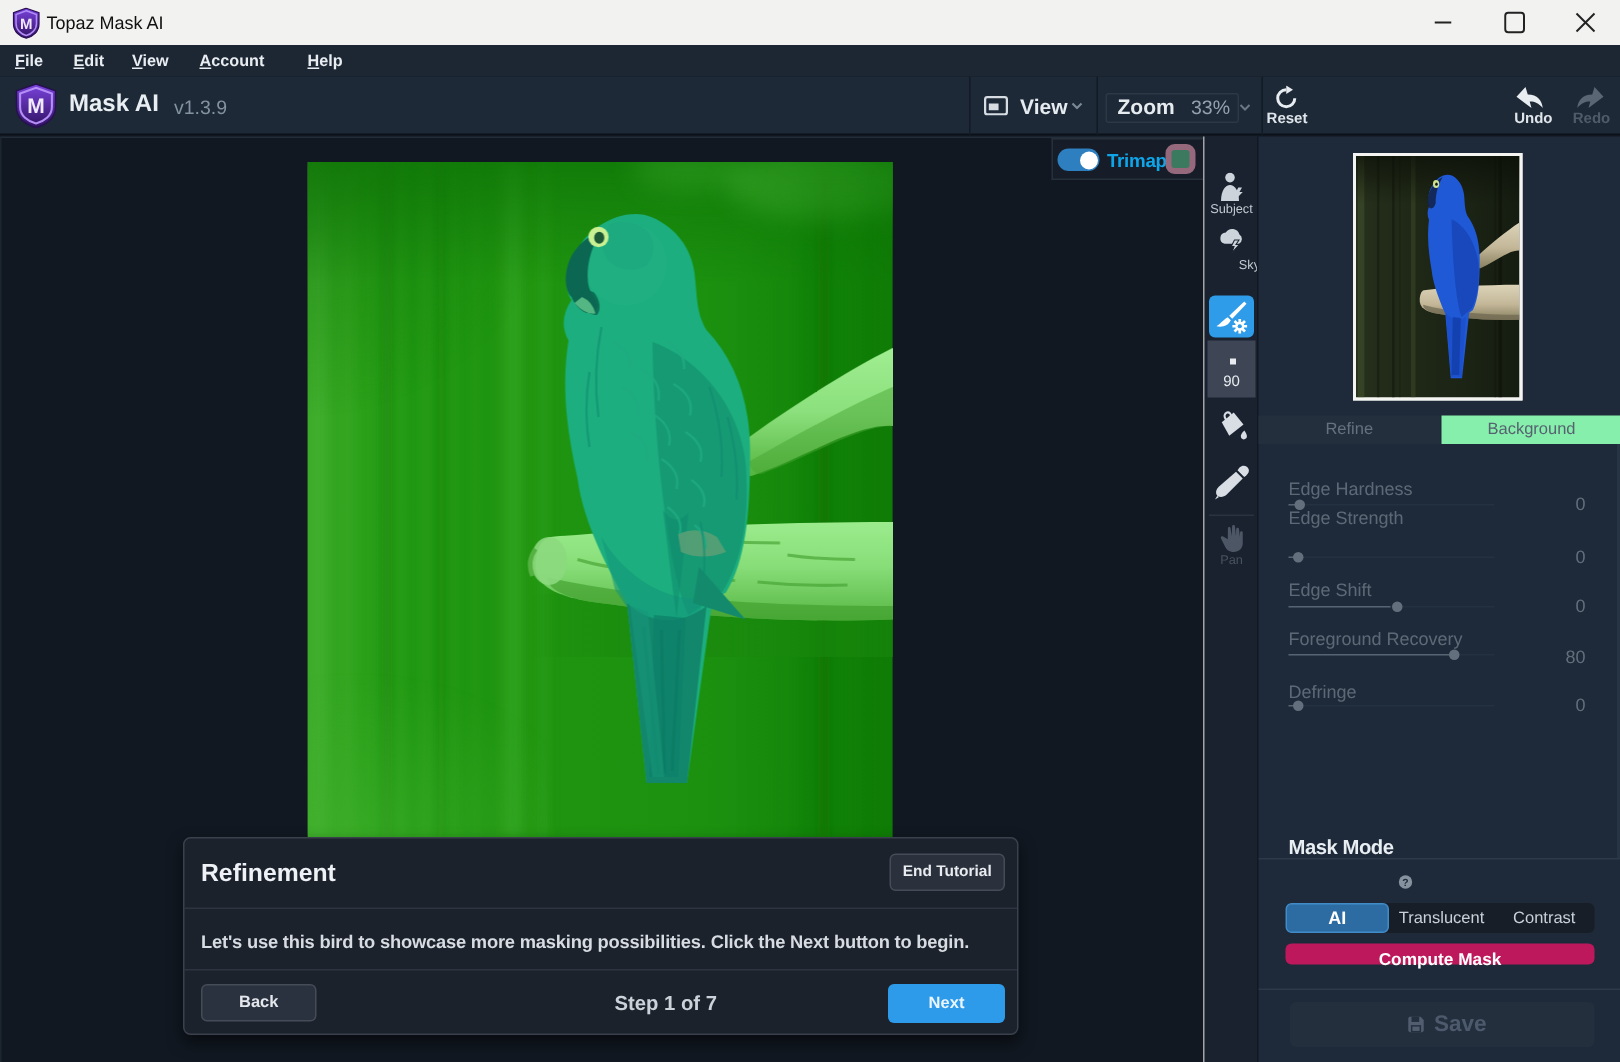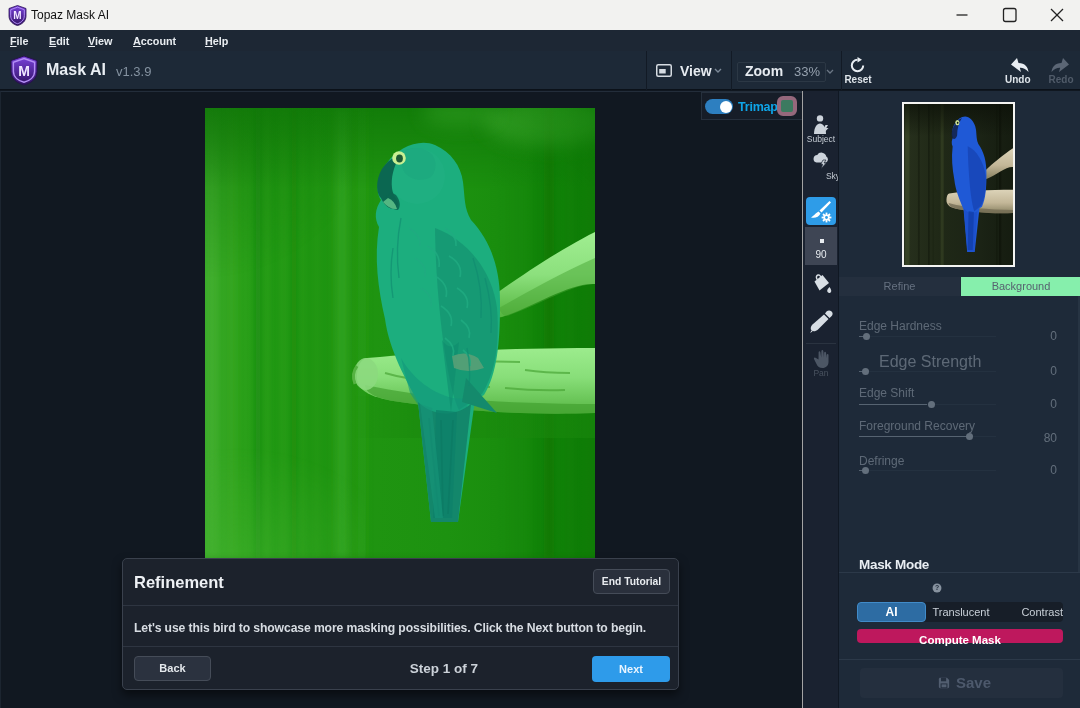--- a/index.html
+++ b/index.html
@@ -104,21 +104,21 @@
 
     <svg class="abs" style="left:849px; top:6px;" width="17" height="17" viewBox="0 0 17 17">
       <path d="M14.2 8.5 A5.7 5.7 0 1 1 8.5 2.8" fill="none" stroke="#e8edf2" stroke-width="2"></path>
       <path d="M8.5 0 L13 2.8 L8.5 5.6 Z" fill="#e8edf2"></path>
     </svg>
     <div class="abs" style="left:843px; top:23px; width:30px; text-align:center; font-size:10px; font-weight:bold; color:#dfe5ea;">Reset</div>
 
     <svg class="abs" style="left:1010px; top:7px;" width="20" height="15" viewBox="0 0 20 15">
       <path d="M7 0 L8.5 5 C15 5 18 9 18.5 14 C15.5 10.5 12.5 9.5 9.8 9.7 L11 14 L1 6.5 Z" fill="#e8edf2"></path>
     </svg>
-    <div class="abs" style="left:1005px; top:23px; width:30px; text-align:left; font-size:10px; font-weight:bold; color:#dfe5ea;">Undo</div>
+    <div class="abs" style="left:1005px; top:23px; width:30px; text-align:right; font-size:10px; font-weight:bold; color:#dfe5ea;">Undo</div>
     <svg class="abs" style="left:1050px; top:7px;" width="20" height="15" viewBox="0 0 20 15">
       <path d="M13 0 L11.5 5 C5 5 2 9 1.5 14 C4.5 10.5 7.5 9.5 10.2 9.7 L9 14 L19 6.5 Z" fill="#5b6675"></path>
     </svg>
     <div class="abs" style="left:1046px; top:23px; width:30px; text-align:center; font-size:10px; font-weight:bold; color:#505b69;">Redo</div>
   </div>
   <svg class="abs" style="left:205px; top:108px;" width="390" height="450" viewBox="0 0 390 450">
     <defs>
       <linearGradient id="gbg" x1="0" y1="0" x2="1" y2="0">
         <stop offset="0" stop-color="#36a824"></stop>
           <stop offset="0.1" stop-color="#2aa019"></stop>
@@ -365,21 +365,21 @@
     <div class="abs" style="left:0; top:186px; width:121px; height:19px; background:#242f3e; color:#667180; font-size:11px; text-align:center; line-height:19px;">Refine</div>
     <div class="abs" style="left:122px; top:186px; width:120px; height:19px; background:#86efac; color:#576270; font-size:11px; text-align:center; line-height:19px;">Background</div>
 
     <div class="abs" style="left:0; top:205px; width:242px; height:276px; opacity:0.45;">
       <div class="abs" style="left:20px; top:22.5px; font-size:12px; color:#aab5c0;">Edge Hardness</div>
       <div class="abs" style="left:20px; top:39.5px; width:137px; height:1.5px; background:#2d3a49;"></div>
       <div class="abs" style="left:20px; top:39.5px; width:7px; height:1.5px; background:#9aa8b6;"></div>
       <div class="abs" style="left:23.5px; top:36.5px; width:7px; height:7px; border-radius:50%; background:#b8c3ce;"></div>
       <div class="abs" style="right:24px; top:33px; font-size:12px; color:#b4bfca;">0</div>
 
-      <div class="abs" style="left:20px; top:57px; font-size:16px; color:#aab5c0;margin-left:20px;">Edge Strength</div>
+      <div class="abs" style="left:20px; top:42px; font-size:12px; color:#aab5c0;">Edge Strength</div>
       <div class="abs" style="left:20px; top:74.5px; width:137px; height:1.5px; background:#2d3a49;"></div>
       <div class="abs" style="left:20px; top:74.5px; width:6px; height:1.5px; background:#9aa8b6;"></div>
       <div class="abs" style="left:22.5px; top:71.5px; width:7px; height:7px; border-radius:50%; background:#b8c3ce;"></div>
       <div class="abs" style="right:24px; top:68px; font-size:12px; color:#b4bfca;">0</div>
 
       <div class="abs" style="left:20px; top:90px; font-size:12px; color:#aab5c0;">Edge Shift</div>
       <div class="abs" style="left:20px; top:107.5px; width:137px; height:1.5px; background:#2d3a49;"></div>
       <div class="abs" style="left:20px; top:107.5px; width:68px; height:1.5px; background:#9aa8b6;"></div>
       <div class="abs" style="left:88.5px; top:104.5px; width:7px; height:7px; border-radius:50%; background:#b8c3ce;"></div>
       <div class="abs" style="right:24px; top:101px; font-size:12px; color:#b4bfca;">0</div>
@@ -401,21 +401,21 @@
 
     <div class="abs" style="left:0; top:481px; width:242px; height:1px; background:#2c3949;"></div>
     <div class="abs" style="left:20px; top:466px; font-size:13.5px; font-weight:bold; letter-spacing:-0.3px; color:#e9eef3;">Mask Mode</div>
     <svg class="abs" style="left:93px; top:492px;" width="10" height="10" viewBox="0 0 13 13">
       <circle cx="6.5" cy="6.5" r="5.8" fill="#87929f"></circle>
       <text x="6.5" y="9.6" font-size="9" font-weight="bold" fill="#1e2a39" text-anchor="middle">?</text>
     </svg>
     <div class="abs" style="left:18px; top:511px; width:206px; height:20px; background:#171e28; border-radius:4px;"></div>
     <div class="abs" style="left:18px; top:511px; width:69px; height:20px; background:#2d6ca3; border:1px solid #418bc9; border-radius:4px; font-size:12px; font-weight:bold; color:#fff; text-align:center; line-height:18px;">AI</div>
     <div class="abs" style="left:87px; top:511px; width:70px; height:20px; font-size:11px; color:#c9d0d8; text-align:center; line-height:20px;">Translucent</div>
-    <div class="abs" style="left:157px; top:511px; width:67px; height:32px; font-size:11px; color:#c9d0d8; text-align:right; line-height:20px;">Contrast</div>
+    <div class="abs" style="left:157px; top:511px; width:67px; height:32px; font-size:11px; color:#c9d0d8; text-align:center; line-height:20px;">Contrast</div>
     <div class="abs" style="left:18px; top:538px; width:206px; height:14px; background:#be185d; border-radius:4px; font-size:11.5px; font-weight:bold; color:#fff; text-align:center; line-height:23px;">Compute Mask</div>
     <div class="abs" style="left:0; top:568px; width:242px; height:1px; background:#2c3949;"></div>
     <div class="abs" style="left:21px; top:577px; width:203px; height:30px; background:#242f3e; border-radius:4px;">
       <svg class="abs" style="left:78px; top:9px;" width="12" height="12" viewBox="0 0 14 14">
         <path d="M1 2.5 C1 1.7 1.7 1 2.5 1 L10.5 1 L13 3.5 L13 11.5 C13 12.3 12.3 13 11.5 13 L2.5 13 C1.7 13 1 12.3 1 11.5 Z" fill="#525e70"></path>
         <rect x="3.5" y="1" width="6" height="4" fill="#242f3e"></rect>
         <rect x="3" y="7.5" width="8" height="5.5" fill="#242f3e"></rect>
         <rect x="4.2" y="8.6" width="5.6" height="3.4" fill="#525e70"></rect>
       </svg>
       <div class="abs" style="left:96px; top:6px; font-size:15px; font-weight:bold; color:#4d596c;">Save</div>

